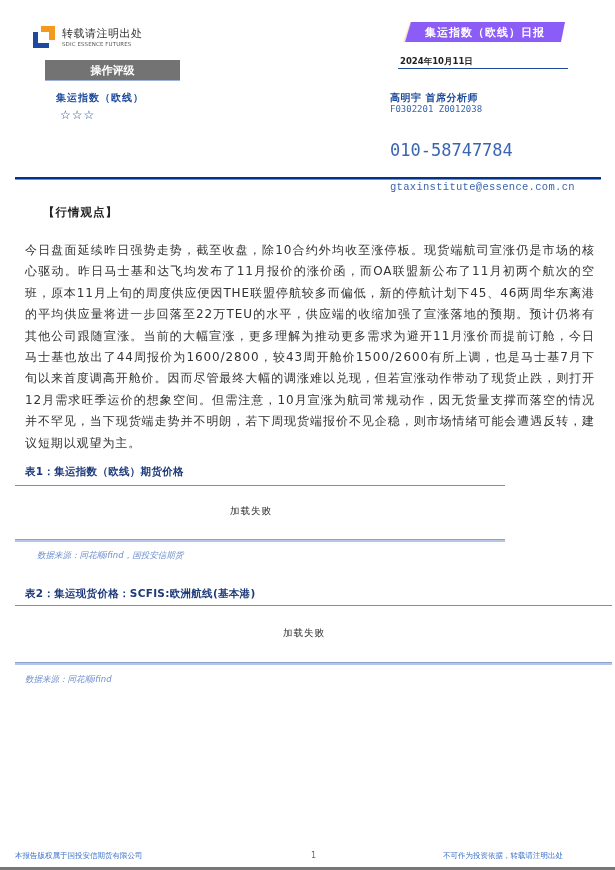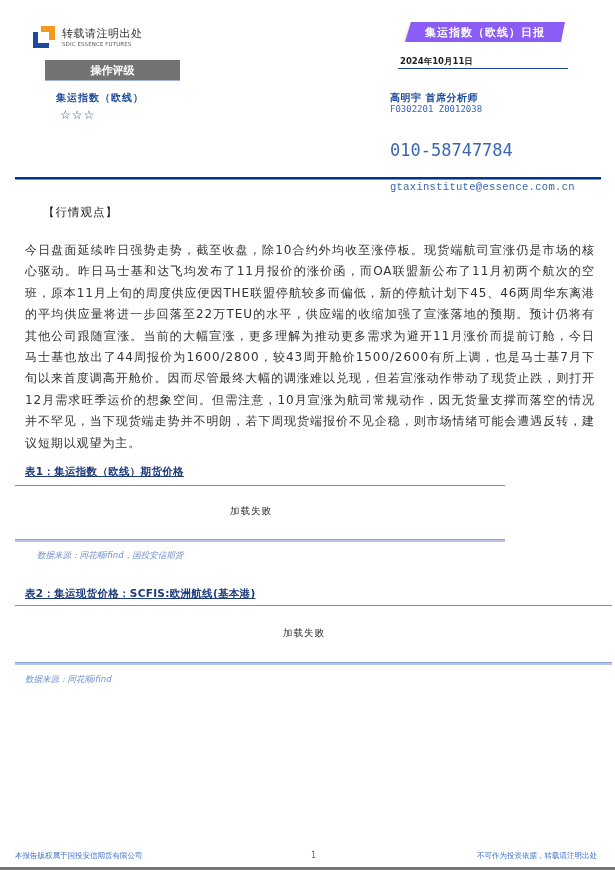--- a/index.html
+++ b/index.html
@@ -42,38 +42,38 @@
 
     
     .analyst { left: 390px; top: 91px; font-size: 10px; color: #1d4a9a; font-weight: bold; white-space: nowrap; letter-spacing: 0.5px; }
     .cert { left: 390px; top: 104px; font-size: 9px; color: #3a66b0; white-space: nowrap; font-family: "DejaVu Sans Mono", monospace; }
     .phone { left: 390px; top: 140px; font-size: 17px; color: #3a66b0; white-space: nowrap; font-family: "DejaVu Sans Mono", monospace; }
     .email { left: 390px; top: 161px; font-size: 10.5px; color: #3a66b0; white-space: nowrap; font-family: Liberation Mono, monospace; letter-spacing: 0.3px; margin-top: 20px; }
 
     .header-rule { left: 15px; top: 177px; width: 586px; height: 2px; background: #00338d; border-bottom: 1px solid #6d8fcc; }
 
     
-    .section-title { left: 43px; top: 205px; font-size: 11.5px; font-weight: normal; color: #222; letter-spacing: 1px; white-space: nowrap; }
+    .section-title { left: 43px; top: 205px; font-size: 11.5px; font-weight: bold; color: #222; letter-spacing: 1px; white-space: nowrap; }
     .body-text {
       left: 25px; top: 240px; width: 570px;
       font-size: 12px; line-height: 21.4px; color: #333; text-align: justify;
       letter-spacing: 0.9px; font-family: "DejaVu Sans", sans-serif;
     }
 
     
-    .table-title { font-size: 10.5px; font-weight: bold; color: #1d3a7a; white-space: nowrap; letter-spacing: 0.3px; text-decoration: underline; }
+    .table-title { font-size: 10.5px; font-weight: bold; color: #1d3a7a; white-space: nowrap; letter-spacing: 0.3px; }
     .table-rule { height: 1px; background: #6d8fcc; }
     .table-rule2 { height: 2px; background: #b7c6e4; border-top: 1px solid #8aa3d3; }
     .placeholder { font-size: 9.5px; color: #333; letter-spacing: 1px; white-space: nowrap; }
     .source { font-size: 8.5px; color: #6d8fcc; font-style: italic; white-space: nowrap; }
 
     
     .footer-left { left: 15px; top: 851px; font-size: 7.5px; color: #3a70c8; white-space: nowrap; }
     .footer-page { left: 311px; top: 851px; font-size: 8px; color: #3a70c8; }
-    .footer-right { left: 477px; top: 851px; font-size: 7.5px; color: #3a70c8; white-space: nowrap; }
+    .footer-right { left: 443px; top: 851px; font-size: 7.5px; color: #3a70c8; white-space: nowrap; }
     .footer-rule { left: 0; top: 867px; width: 615px; height: 3px; background: #777; }
   </style>
 </head>
 <body>
 
 <div class="abs logo">
   <div class="logo-mark">
     <div class="orange"></div>
     <div class="blue-outer"></div>
     <div class="blue-inner"></div>

